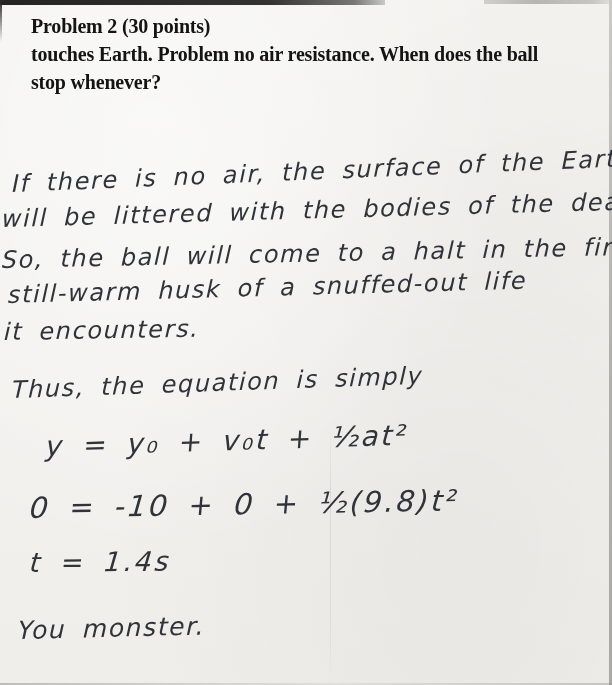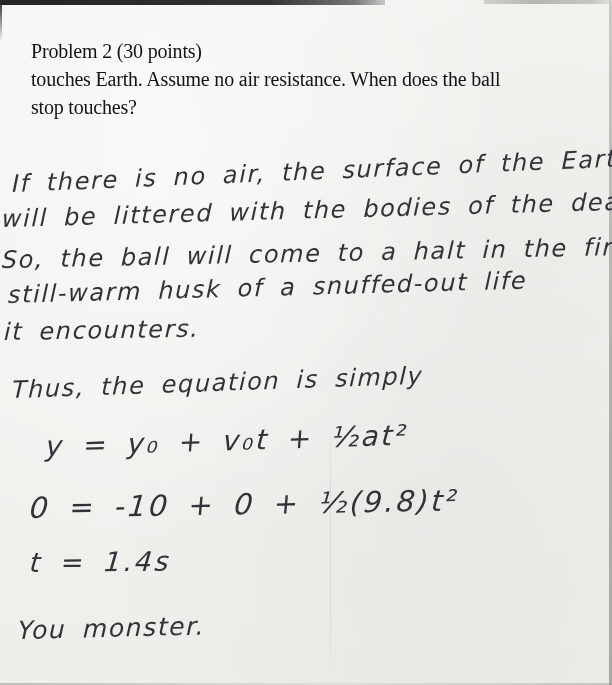--- a/index.html
+++ b/index.html
@@ -42,25 +42,25 @@
     background: linear-gradient(90deg, rgba(130,130,128,0.45), rgba(170,170,167,0.18) 55%, rgba(140,140,138,0.4));
   }
   .crease {
     position: absolute; left: 330px; top: 420px; width: 1px; height: 265px;
     background: linear-gradient(180deg, rgba(0,0,0,0), rgba(0,0,0,0.07) 25%, rgba(0,0,0,0.06) 75%, rgba(0,0,0,0));
   }
 
   
   .problem {
     position: absolute;
-    top: 37px;
+    top: 12px;
     left: 31px;
     color: #141414;
     font-size: 20px;
-    font-weight: normal;
+    font-weight: bold;
     letter-spacing: -0.2px;
     line-height: 28px;
     white-space: nowrap;
   }
 
   
   .hw {
     position: absolute;
     font-family: "DejaVu Sans", sans-serif;
     font-style: italic;
@@ -88,22 +88,22 @@
 
   <div class="edge-top-dark"></div>
   <div class="edge-top-gray"></div>
   <div class="edge-left-dark"></div>
   <div class="edge-right"></div>
   <div class="edge-bottom"></div>
   <div class="crease"></div>
 
   <div class="problem">
     <div>Problem 2 (30 points)</div>
-    <div>touches Earth. Assume no air resistance. When does the ball</div>
-    <div>stop touches?</div>
+    <div>touches Earth. Problem no air resistance. When does the ball</div>
+    <div>stop whenever?</div>
   </div>
 
   <div class="hw hw-line1">If there is no air, the surface of the Earth</div>
   <div class="hw hw-line2">will be littered with the bodies of the dead.</div>
   <div class="hw hw-line3">So, the ball will come to a halt in the first</div>
   <div class="hw hw-line4">still-warm husk of a snuffed-out life</div>
   <div class="hw hw-line5">it encounters.</div>
 
   <div class="hw hw-transition">Thus, the equation is simply</div>
 

